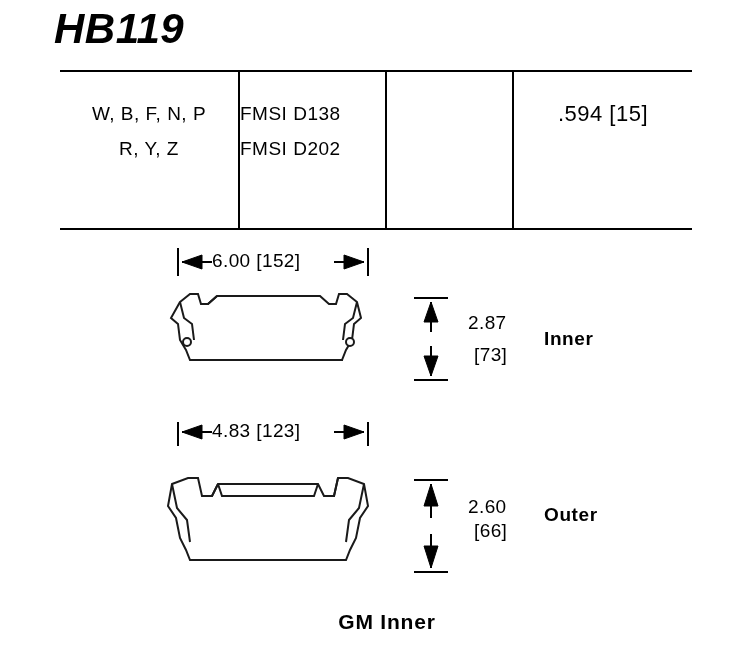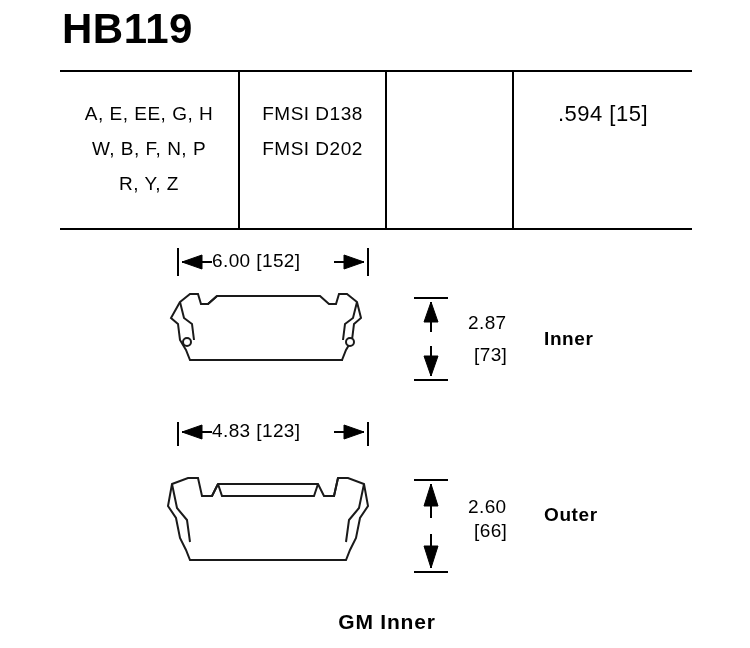--- a/index.html
+++ b/index.html
@@ -13,26 +13,27 @@
     height: 648px;
     position: relative;
     font-family: "Liberation Sans", sans-serif;
     color: #000000;
     overflow: hidden;
   }
 
   
   .part-number {
     position: absolute;
-    left: 62px;
+    left: 54px;
     top: 8px;
     font-size: 42px;
     font-weight: bold;
     letter-spacing: 0.5px;
     line-height: 1;
+    font-style: italic;
   }
 
   .rule {
     position: absolute;
     background: #000;
     height: 2px;
   }
   .rule-top   { left: 60px; top: 70px;  width: 632px; }
   .rule-bot   { left: 60px; top: 228px; width: 632px; }
 
@@ -54,21 +55,21 @@
     text-align: center;
     font-size: 19px;
     line-height: 35px;
     letter-spacing: 0.5px;
   }
   .col-fmsi {
     position: absolute;
     left: 240px;
     top: 96px;
     width: 145px;
-    text-align: center;
+    text-align: left;
     font-size: 19px;
     line-height: 35px;
     letter-spacing: 0.5px;
   }
   .col-thickness {
     position: absolute;
     left: 514px;
     top: 96px;
     width: 178px;
     text-align: center;
@@ -114,21 +115,20 @@
 
 <div class="part-number">HB119</div>
 
 <div class="rule rule-top"></div>
 <div class="rule rule-bot"></div>
 <div class="vrule vrule-1"></div>
 <div class="vrule vrule-2"></div>
 <div class="vrule vrule-3"></div>
 
 <div class="col-compounds">
-  <div>A, E, EE, G, H</div>
   <div>W, B, F, N, P</div>
   <div>R, Y, Z</div>
 </div>
 
 <div class="col-fmsi">
   <div>FMSI D138</div>
   <div>FMSI D202</div>
 </div>
 
 <div class="col-thickness">

